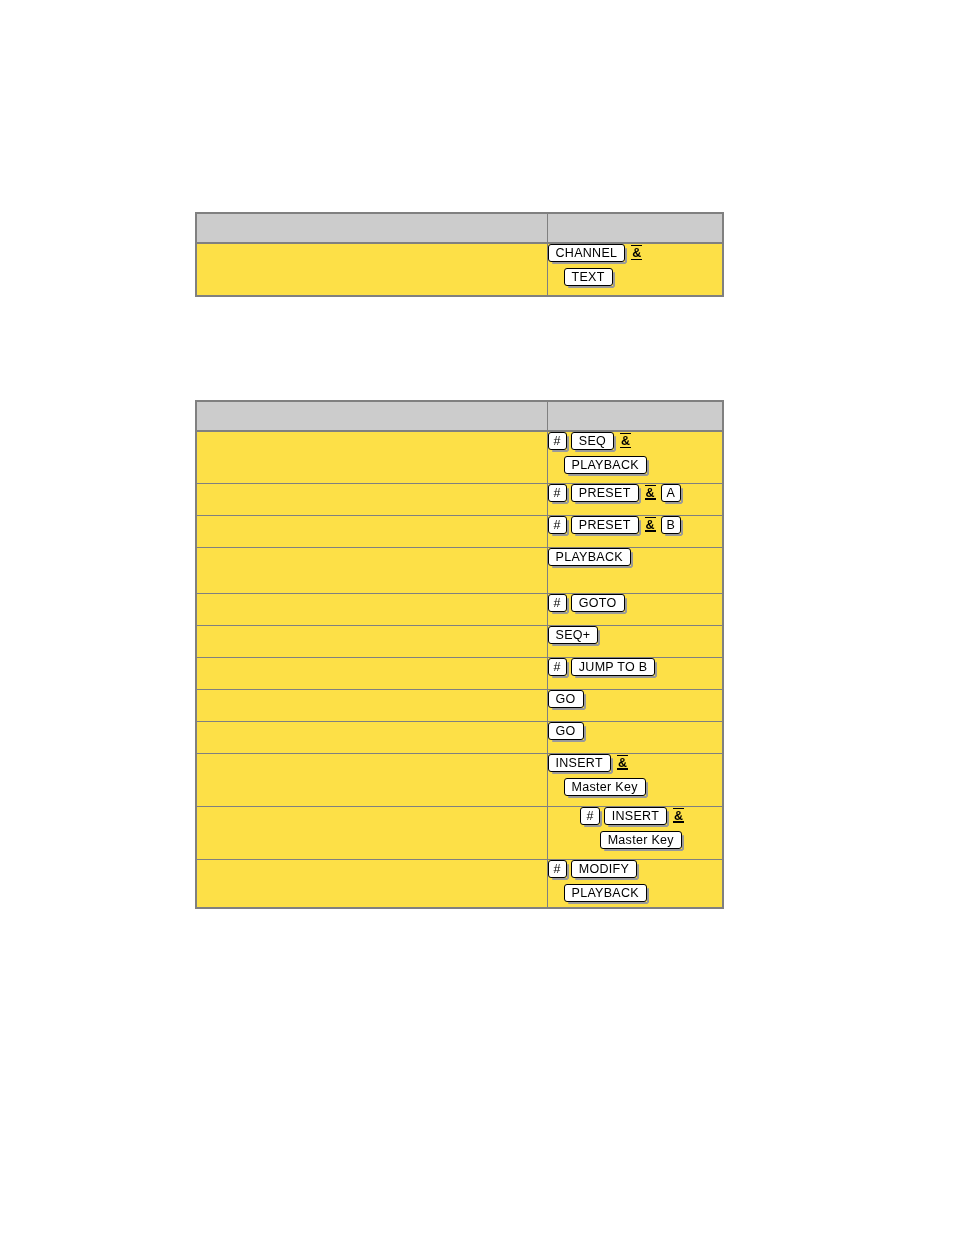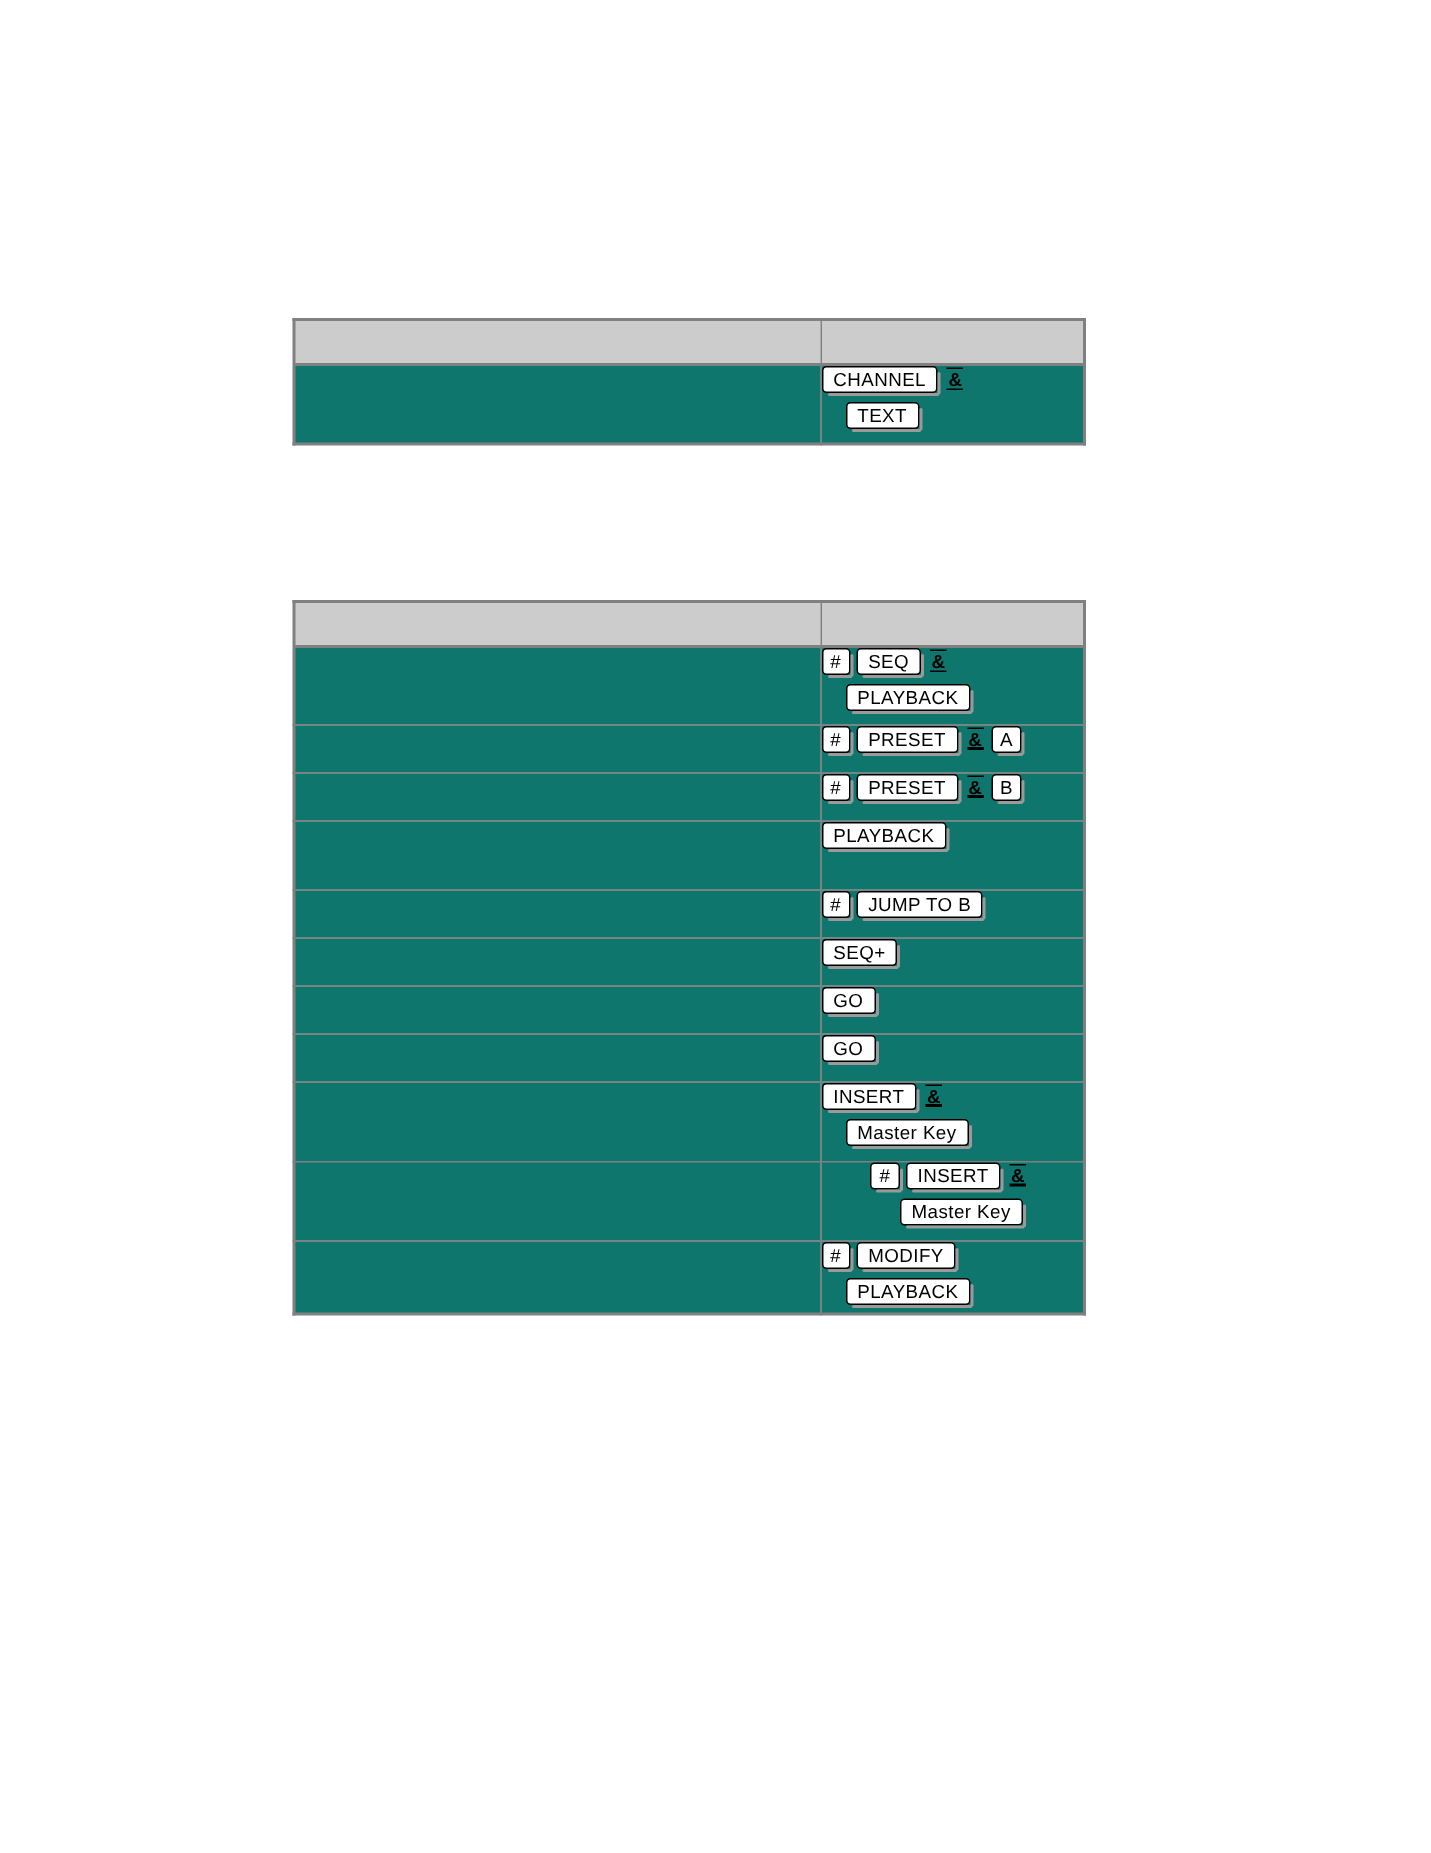--- a/index.html
+++ b/index.html
@@ -30,21 +30,21 @@
     position: absolute;
     border-collapse: collapse;
     table-layout: fixed;
     background: #ffffff;
   }
   .keytable td,
   .keytable th {
     border: 1px solid #808080;
     padding: 0;
     vertical-align: top;
-    background: #0f766e;
+    background: #fde047;
   }
   .keytable .col-desc { width: 351px; }
   .keytable .col-keys { width: 176px; }
 
   
   .keytable {
     border: 2px solid #808080;
   }
 
   .hdr-row th {
@@ -199,27 +199,33 @@
         </tr>
         <tr style="height: 46px;">
           <td class="desc-cell col-desc"></td>
           <td class="keys-cell col-keys">
             <span class="keyline"><span class="keybtn">PLAYBACK</span></span>
           </td>
         </tr>
         <tr style="height: 32px;">
           <td class="desc-cell col-desc"></td>
           <td class="keys-cell col-keys">
+            <span class="keyline"><span class="keybtn narrow">#</span><span class="keybtn">GOTO</span></span>
+          </td>
+        </tr>
+        <tr style="height: 32px;">
+          <td class="desc-cell col-desc"></td>
+          <td class="keys-cell col-keys">
+            <span class="keyline"><span class="keybtn">SEQ+</span></span>
+          </td>
+        </tr>
+        <tr style="height: 32px;">
+          <td class="desc-cell col-desc"></td>
+          <td class="keys-cell col-keys">
             <span class="keyline"><span class="keybtn narrow">#</span><span class="keybtn">JUMP TO B</span></span>
-          </td>
-        </tr>
-        <tr style="height: 32px;">
-          <td class="desc-cell col-desc"></td>
-          <td class="keys-cell col-keys">
-            <span class="keyline"><span class="keybtn">SEQ+</span></span>
           </td>
         </tr>
         <tr style="height: 32px;">
           <td class="desc-cell col-desc"></td>
           <td class="keys-cell col-keys">
             <span class="keyline"><span class="keybtn">GO</span></span>
           </td>
         </tr>
         <tr style="height: 32px;">
           <td class="desc-cell col-desc"></td>

